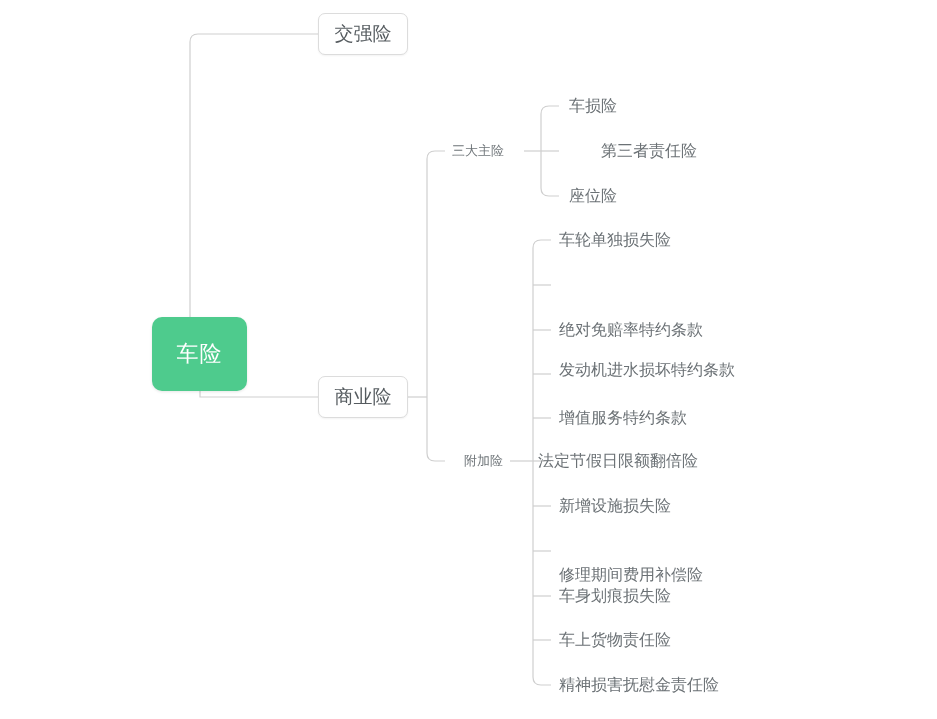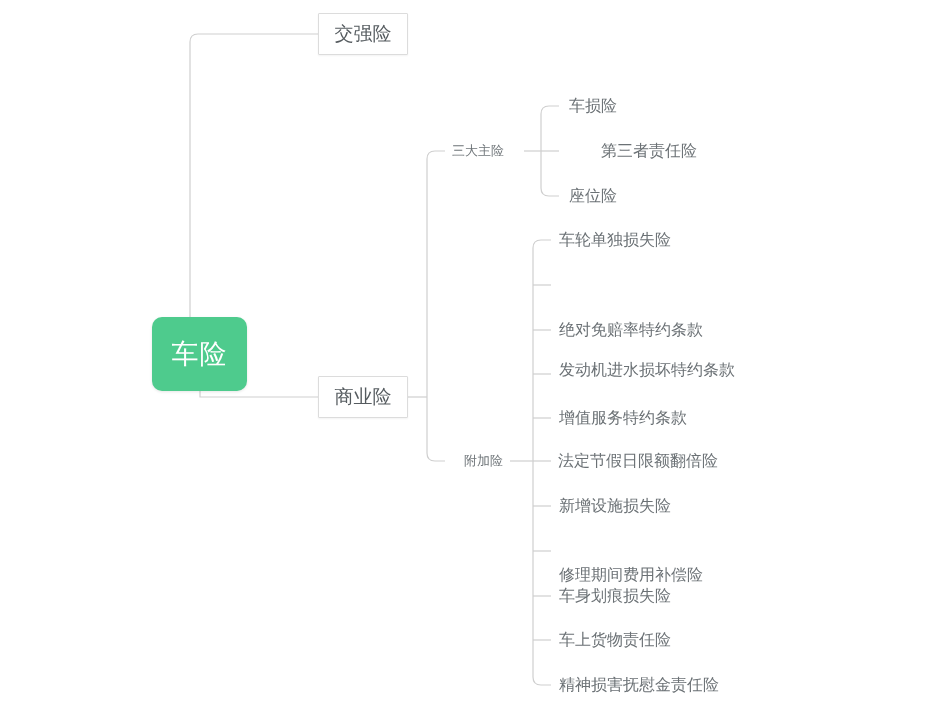--- a/index.html
+++ b/index.html
@@ -17,27 +17,27 @@
   .node{position:absolute;white-space:nowrap;}
 
   .root-node{
     left:152px;top:317px;width:95px;height:74px;
     background:#4ECB8D;
     border-radius:10px;
     box-shadow:0 1px 3px rgba(0,0,0,.10);
     display:flex;align-items:center;justify-content:center;
   }
   .root-node .label{
-    color:#ffffff;font-size:27px;letter-spacing:1px;
+    color:#ffffff;font-size:22px;letter-spacing:1px;
   }
 
   .box-node{
     background:#ffffff;
     border:1px solid #dcdcdc;
-    border-radius:1px;
+    border-radius:7px;
     box-shadow:0 1px 2px rgba(0,0,0,.05);
     display:flex;align-items:center;justify-content:center;
     padding:0 14px;
     height:42px;
     box-sizing:border-box;
   }
   .box-node .label{color:#555b5f;font-size:19px;}
 
   #node-jiaoqiang{left:318px;top:13px;width:90px;}
   #node-shangye{left:318px;top:376px;width:90px;}
@@ -120,21 +120,21 @@
   </div>
   <div class="node leaf-node" style="left:559px;top:319px;">
     <span class="label">绝对免赔率特约条款</span>
   </div>
   <div class="node leaf-node" style="left:559px;top:359px;">
     <span class="label">发动机进水损坏特约条款</span>
   </div>
   <div class="node leaf-node" style="left:559px;top:407px;">
     <span class="label">增值服务特约条款</span>
   </div>
-  <div class="node leaf-node" style="left:558px;top:450px;">
+  <div class="node leaf-node" style="left:538px;top:450px;">
     <span class="label">法定节假日限额翻倍险</span>
   </div>
   <div class="node leaf-node" style="left:559px;top:495px;">
     <span class="label">新增设施损失险</span>
   </div>
   <div class="node leaf-node" style="left:559px;top:564px;">
     <span class="label">修理期间费用补偿险</span>
   </div>
   <div class="node leaf-node" style="left:559px;top:585px;">
     <span class="label">车身划痕损失险</span>

